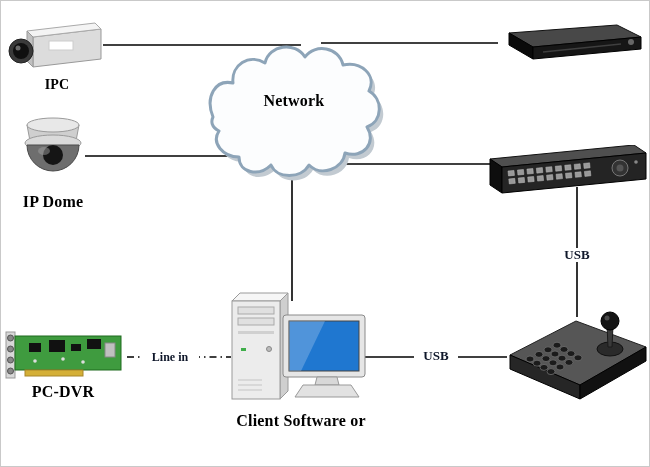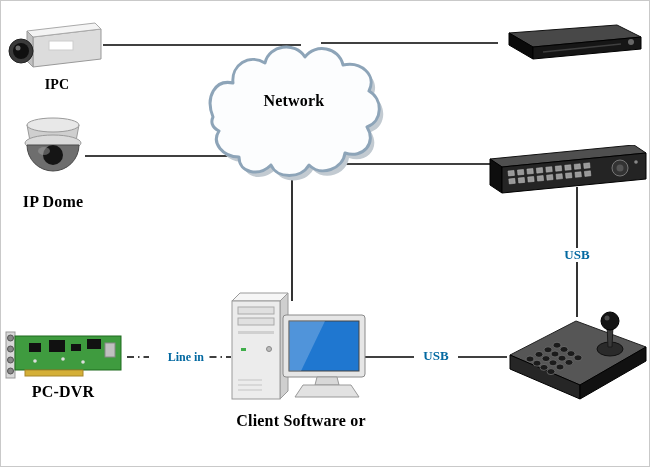--- a/index.html
+++ b/index.html
@@ -11,21 +11,21 @@
   }
   .dev { position:absolute; }
   .lines { position:absolute; left:0; top:0; }
   .lines line { stroke:#000; stroke-width:1.6; }
   .lines line.dashdot { stroke-dasharray:7 4 1.5 4; }
   .node-label {
     position:absolute; font-weight:bold; font-size:16px; color:#000;
     text-align:center; letter-spacing:.2px; line-height:20px;
   }
   .edge-label {
-    position:absolute; font-weight:bold; font-size:13px; color:#0369a1;
+    position:absolute; font-weight:bold; font-size:13px; color:#0f172a;
     text-align:center; background:#fff; padding:0 3px; line-height:14px;
   }
   .edge-label.small { font-size:12px; }
 </style>
 </head>
 <body>
 
 <div id="canvas">
 
   <svg class="lines" width="650" height="467" viewBox="0 0 650 467">
@@ -165,17 +165,17 @@
         <ellipse cx="56" cy="64" rx="4" ry="3" fill="#1b1b1b" stroke="#6e6e6e" stroke-width="0.8"></ellipse>
         <ellipse cx="65" cy="59.4" rx="4" ry="3" fill="#1b1b1b" stroke="#6e6e6e" stroke-width="0.8"></ellipse>
         <ellipse cx="74" cy="54.8" rx="4" ry="3" fill="#1b1b1b" stroke="#6e6e6e" stroke-width="0.8"></ellipse>
     </g>
     <ellipse cx="106" cy="46" rx="13" ry="7" fill="#2a2a2a" stroke="#111"></ellipse>
     <polygon points="103,22 109,22 108,44 104,44" fill="#3a3a3a" stroke="#1a1a1a"></polygon>
     <circle cx="106" cy="18" r="9" fill="#141414" stroke="#000"></circle>
     <circle cx="103" cy="15" r="2.5" fill="#4a4a4a"></circle>
   </svg>
 
-  <div class="edge-label small" style="left:148px; top:349px; width:58px;text-align:right;">Line in</div>
+  <div class="edge-label small" style="left:140px; top:349px; width:58px;">Line in</div>
   <div class="edge-label" style="left:413px; top:348px; width:44px;">USB</div>
   <div class="edge-label" style="left:554px; top:247px; width:44px;">USB</div>
 
 </div>
 
 </body></html>

